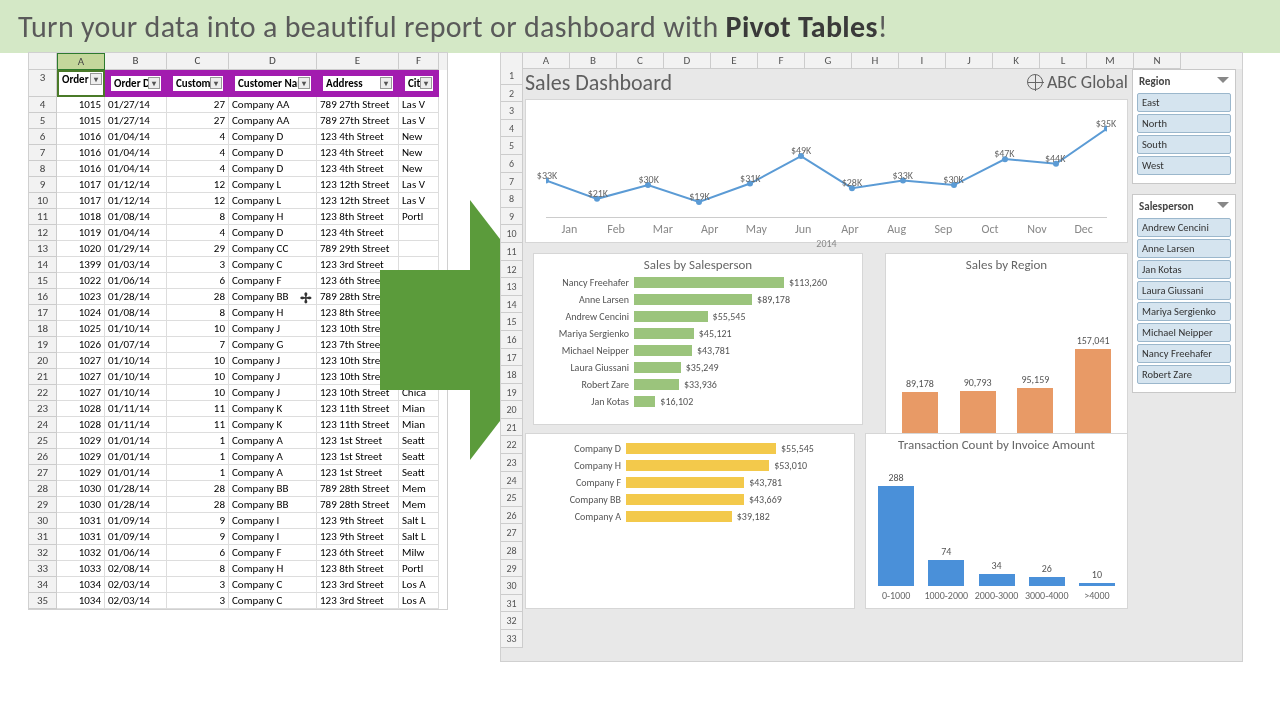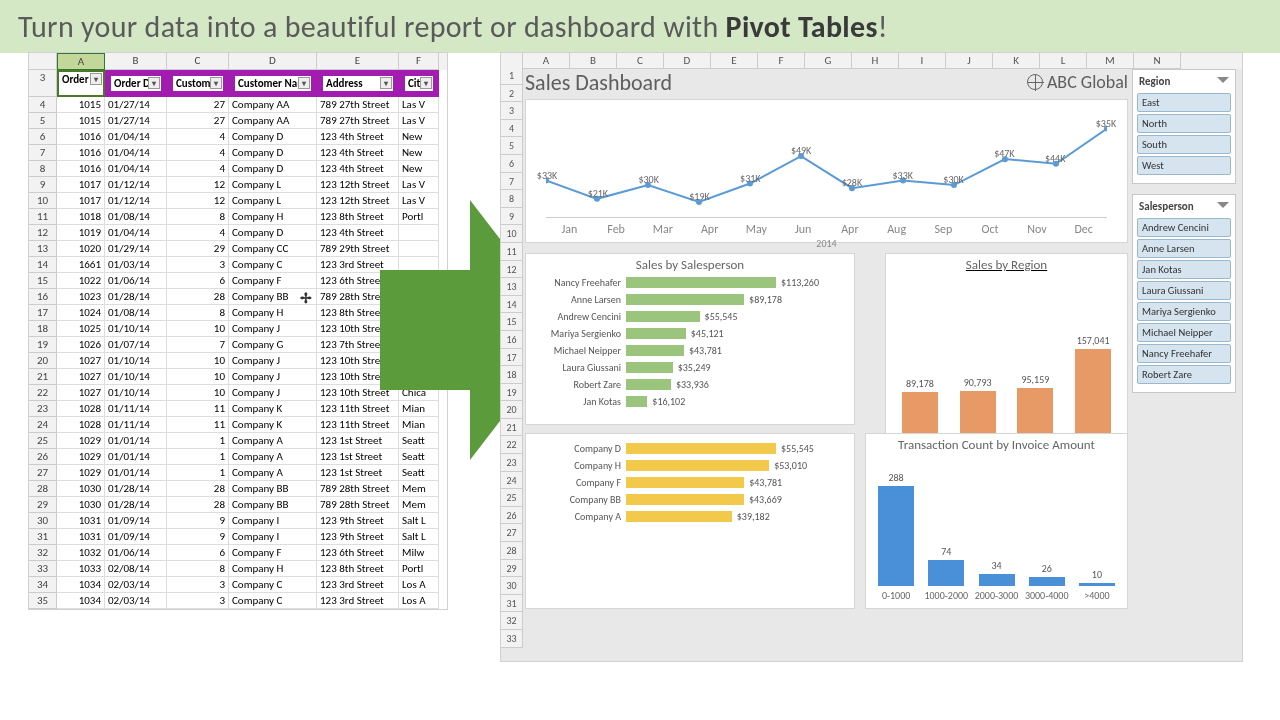--- a/index.html
+++ b/index.html
@@ -41,31 +41,31 @@
   .panel h4 { text-align:center; font-weight:400; color:#666; font-size:13px; padding:3px 0 2px; }
   
   .trend { left:0; top:30px; right:0; height:144px; }
   .trend .axis { position:absolute; left:20px; right:20px; bottom:24px; height:1px; background:#ccc; }
   .trend .labels { position:absolute; left:20px; right:20px; bottom:6px; display:flex; }
   .trend .labels span { flex:1; text-align:center; color:#888; font-size:12px; }
   .trend .year { position:absolute; left:0; right:0; bottom:-8px; text-align:center; color:#888; font-size:10px;}
   .trend svg { position:absolute; left:20px; right:20px; top:24px; bottom:28px; width:calc(100% - 40px); height:84px; }
   .trend .dval { position:absolute; font-size:10px; color:#666; transform:translateX(-50%);}
   
-  .sp { left:0; top:184px; width:330px; height:172px; }
+  .sp { left:8px; top:184px; width:330px; height:172px; }
   .hbar-row { display:flex; align-items:center; height:17px; padding:0 8px; }
   .hbar-row .lbl { width:92px; text-align:right; font-size:10px; color:#555; padding-right:5px; }
   .hbar-row .bar { height:11px; }
   .hbar-row .val { font-size:10px; color:#555; padding-left:5px; }
   .green { background:#9bc47c; }
   .yellow { background:#f3c94b; }
   .orange { background:#e89a66; }
   .blue { background:#4a90d9; }
   
-  .reg { left:360px; top:184px; right:0; height:219px;text-decoration:underline; }
+  .reg { left:360px; top:184px; right:0; height:219px; }
   .vbars { position:absolute; left:12px; right:12px; bottom:22px; top:26px; display:flex; align-items:flex-end; gap:14px; justify-content:space-around;}
   .vbar { display:flex; flex-direction:column; align-items:center; flex:1;margin-top:36px;}
   .vbar .v { font-size:10px; color:#555; margin-bottom:2px;}
   .vbar .b { width:36px; }
   .vbar .x { font-size:10px; color:#666; margin-top:3px; position:absolute; bottom:-16px;}
   
   .cust { left:0; top:364px; width:330px; height:176px; }
   
   .inv { left:340px; top:364px; right:0; height:176px; }
   
@@ -189,21 +189,21 @@
         <div class="rn">13</div>
         <div class="c r">1020</div>
         <div class="c">01/29/14</div>
         <div class="c r">29</div>
         <div class="c">Company CC</div>
         <div class="c">789 29th Street</div>
         <div class="c"></div>
       </div>
       <div class="drow">
         <div class="rn">14</div>
-        <div class="c r">1661</div>
+        <div class="c r">1399</div>
         <div class="c">01/03/14</div>
         <div class="c r">3</div>
         <div class="c">Company C</div>
         <div class="c">123 3rd Street</div>
         <div class="c"></div>
       </div>
       <div class="drow">
         <div class="rn">15</div>
         <div class="c r">1022</div>
         <div class="c">01/06/14</div>

